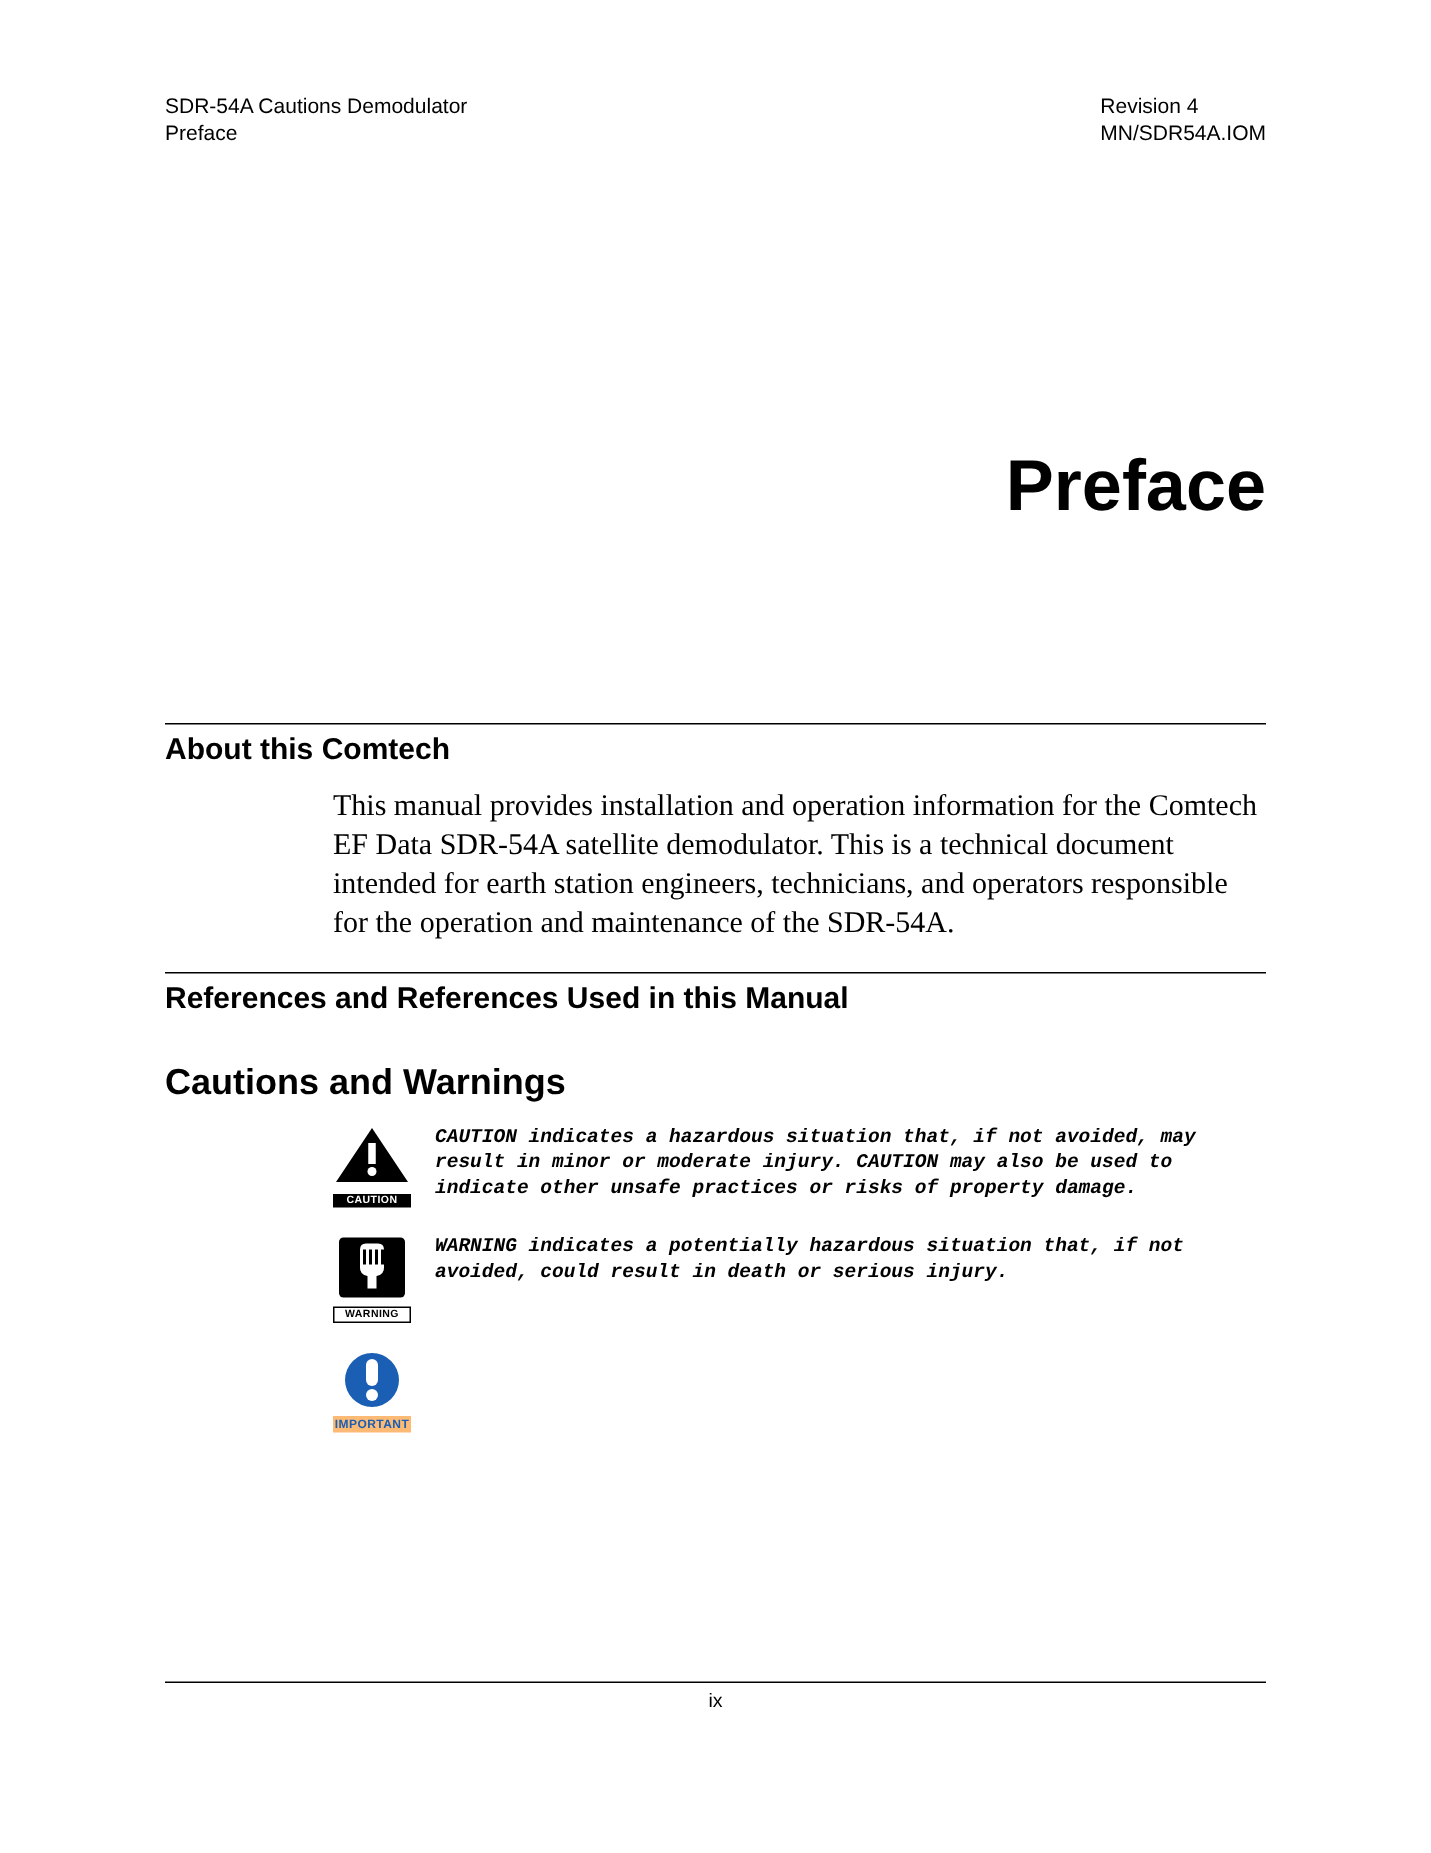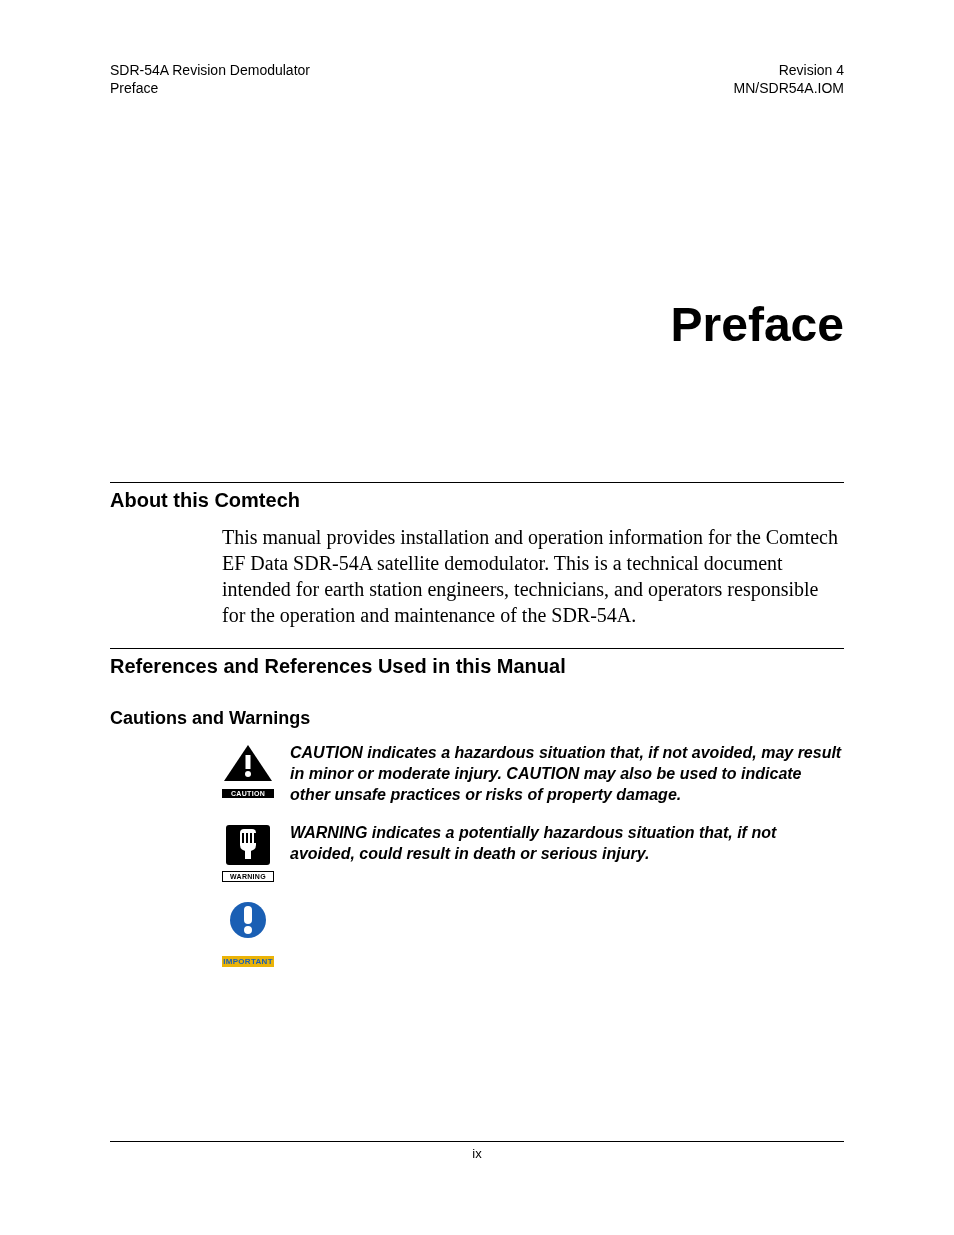--- a/index.html
+++ b/index.html
@@ -16,21 +16,21 @@
     position: relative;
     padding: 62px 110px 40px 110px;
   }
   .hdr {
     font-family: Arial, Helvetica, sans-serif;
     font-size: 14px;
     line-height: 1.25;
     display: flex;
     justify-content: space-between;
   }
-  .hdr .col-right { text-align: right; }
+  .hdr .col-right { text-align: left; }
   .main-title {
     font-family: Arial, Helvetica, sans-serif;
     font-weight: 700;
     font-size: 48px;
     text-align: right;
     margin-top: 200px;
     margin-bottom: 130px;
   }
   .rule {
     border: none;
@@ -39,43 +39,43 @@
   }
   .h2 {
     font-family: Arial, Helvetica, sans-serif;
     font-weight: 700;
     font-size: 20px;
     margin: 6px 0 12px 0;
   }
   .h3 {
     font-family: Arial, Helvetica, sans-serif;
     font-weight: 700;
-    font-size: 18px;
+    font-size: 24px;
     margin: 30px 0 14px 0;
   }
   .body-p {
     font-size: 20px;
     line-height: 1.3;
     margin: 0 0 18px 112px;
   }
   .sec { margin-bottom: 20px; }
   .notice {
     display: flex;
     align-items: flex-start;
     margin: 0 0 18px 112px;
     gap: 16px;
   }
   .notice .icon-col { flex: 0 0 52px; }
   .notice .text-col {
     flex: 1;
-    font-size: 16px;
+    font-size: 13px;
     line-height: 1.3;
     font-style: italic;
     font-weight: 700;
-    font-family: Liberation Sans, sans-serif;
+    font-family: Liberation Mono, monospace;
   }
   .notice.important .text-col {
     font-family: Arial, Helvetica, sans-serif;
     font-size: 15px;
   }
   .notice.important .dot {
     font-family: "Times New Roman", Times, serif;
     font-style: normal;
     font-weight: 400;
   }
@@ -91,51 +91,51 @@
     background: #000;
     margin-top: 2px;
   }
   .icon-label.white {
     color: #000;
     background: #fff;
     border: 1px solid #000;
   }
   .icon-label.blue {
     color: #1a5fb4;
-    background: #eab308;
-    margin-top: 12px;
+    background: #fdba74;
+    margin-top: 0;
     font-size: 8px;
   }
   .footer-rule {
     border: none;
     border-top: 1px solid #000;
     margin: 0;
   }
   .footer {
     position: absolute;
     left: 110px;
     right: 110px;
-    bottom: 74px;
+    bottom: 94px;
   }
   .page-num {
     font-family: Arial, Helvetica, sans-serif;
     font-size: 13px;
     text-align: center;
     margin-top: 4px;
   }
   svg { display: block; }
 </style>
 </head>
 <body>
 
 <div class="page">
 
   <div class="hdr">
     <div class="col-left">
-      <div>SDR-54A Revision Demodulator</div>
+      <div>SDR-54A Cautions Demodulator</div>
       <div>Preface</div>
     </div>
     <div class="col-right">
       <div>Revision 4</div>
       <div>MN/SDR54A.IOM</div>
     </div>
   </div>
 
   <div class="main-title">Preface</div>
 

